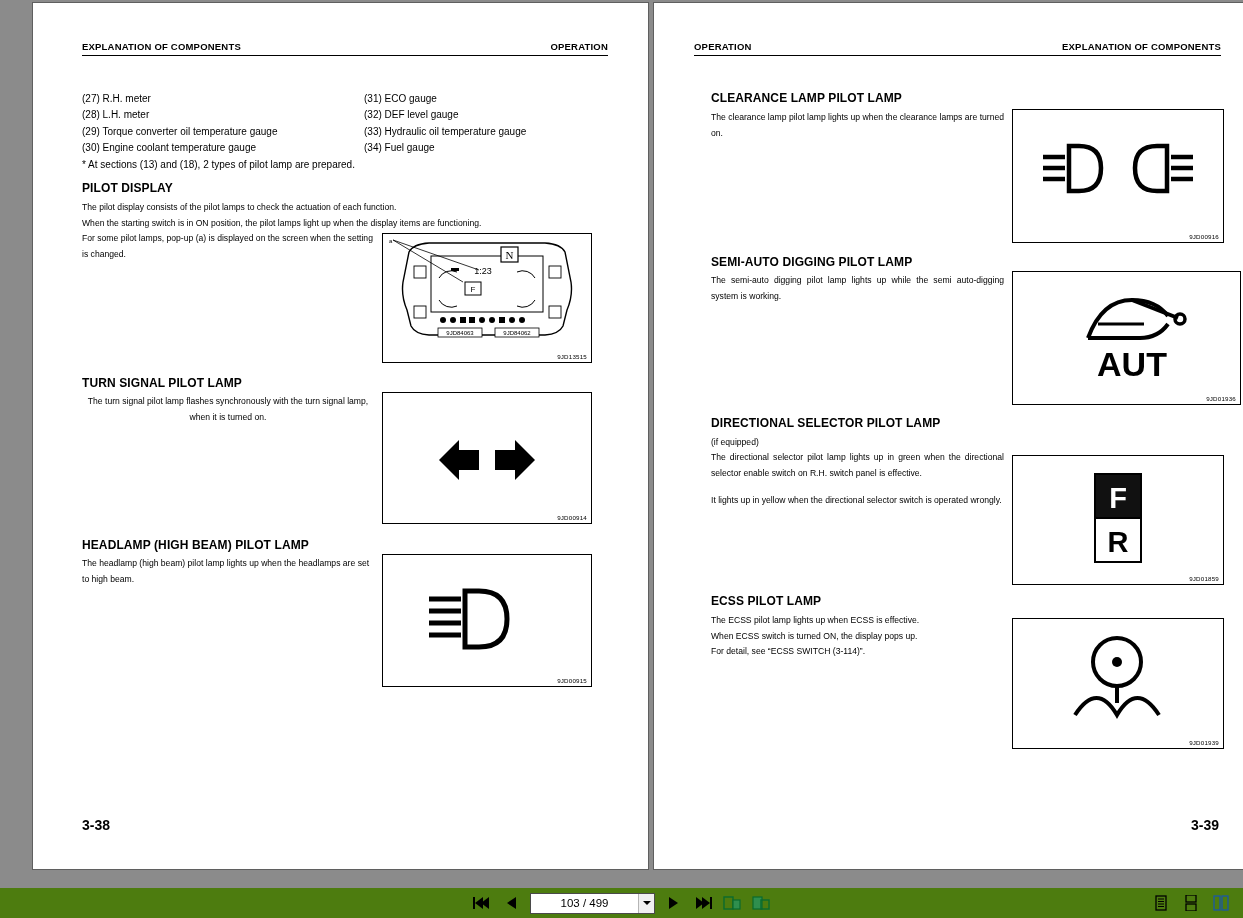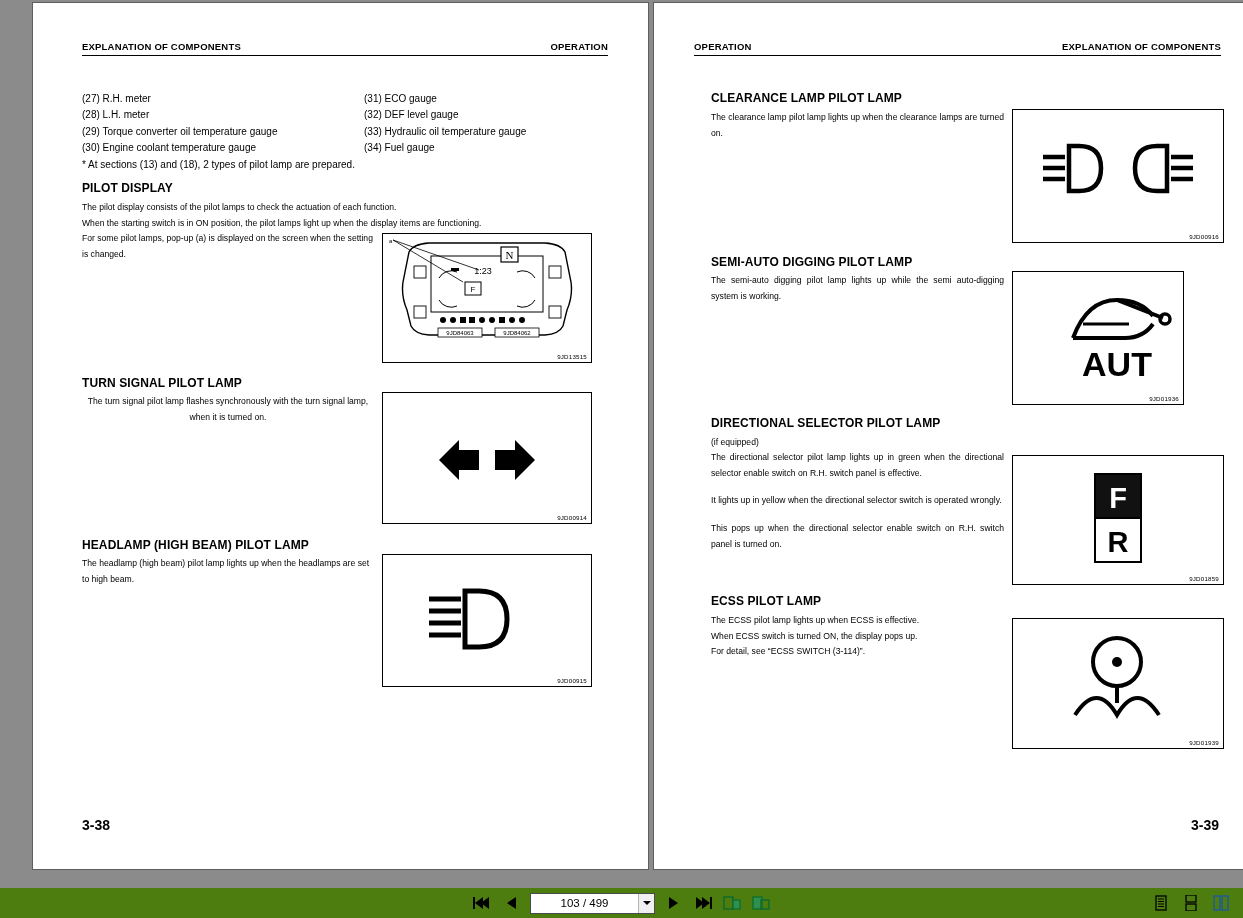--- a/index.html
+++ b/index.html
@@ -320,21 +320,21 @@
           </svg>
           <div class="figcode">9JD00916</div>
         </div>
 
         <div style="position:absolute;left:57px;top:252px;">
           <h2 class="sect">SEMI-AUTO DIGGING PILOT LAMP</h2>
         </div>
         <div class="body-txt" style="position:absolute;left:57px;top:270px;width:293px;text-align:justify;">
           <p>The semi-auto digging pilot lamp lights up while the semi auto-digging system is working.</p>
         </div>
-        <div class="figbox" style="left:358px; top:268px; width:172px; height:134px;">
+        <div class="figbox" style="left:358px; top:268px; width:229px; height:134px;padding-left:15px;">
           <svg width="210" height="128" viewBox="0 0 210 128">
 
             <path d="M60 66 Q74 28 104 28 Q128 28 140 44" fill="none" stroke="#000" stroke-width="4"></path>
             <path d="M60 66 L112 66 Q130 66 140 52" fill="none" stroke="#000" stroke-width="4"></path>
             <line x1="70" y1="52" x2="116" y2="52" stroke="#000" stroke-width="3"></line>
             <line x1="104" y1="28" x2="150" y2="46" stroke="#000" stroke-width="4"></line>
             <circle cx="152" cy="47" r="5" fill="none" stroke="#000" stroke-width="3.5"></circle>
             <text x="104" y="104" font-size="34" font-weight="bold" text-anchor="middle" font-family="'Liberation Sans',sans-serif">AUT</text>
           </svg>
           <div class="figcode">9JD01936</div>
@@ -344,23 +344,20 @@
           <h2 class="sect">DIRECTIONAL SELECTOR PILOT LAMP</h2>
         </div>
         <div class="body-txt" style="position:absolute;left:57px;top:432px;width:293px;">
           <p>(if equipped)</p>
         </div>
         <div class="body-txt" style="position:absolute;left:57px;top:447px;width:293px;text-align:justify;">
           <p>The directional selector pilot lamp lights up in green when the directional selector enable switch on R.H. switch panel is effective.</p>
         </div>
         <div class="body-txt" style="position:absolute;left:57px;top:490px;width:293px;text-align:justify;">
           <p>It lights up in yellow when the directional selector switch is operated wrongly.</p>
-        </div>
-        <div class="body-txt" style="position:absolute;left:57px;top:518px;width:293px;text-align:justify;">
-          <p>This pops up when the directional selector enable switch on R.H. switch panel is turned on.</p>
         </div>
         <div class="figbox" style="left:358px; top:452px; width:212px; height:130px;">
           <svg width="210" height="124" viewBox="0 0 210 124">
             <rect x="82" y="18" width="46" height="44" fill="#111" stroke="#000" stroke-width="2"></rect>
             <text x="105" y="52" font-size="29" font-weight="bold" fill="#fff" text-anchor="middle" font-family="'Liberation Sans',sans-serif">F</text>
             <rect x="82" y="62" width="46" height="44" fill="#fff" stroke="#000" stroke-width="2"></rect>
             <text x="105" y="96" font-size="29" font-weight="bold" fill="#000" text-anchor="middle" font-family="'Liberation Sans',sans-serif">R</text>
           </svg>
           <div class="figcode">9JD01859</div>
         </div>

